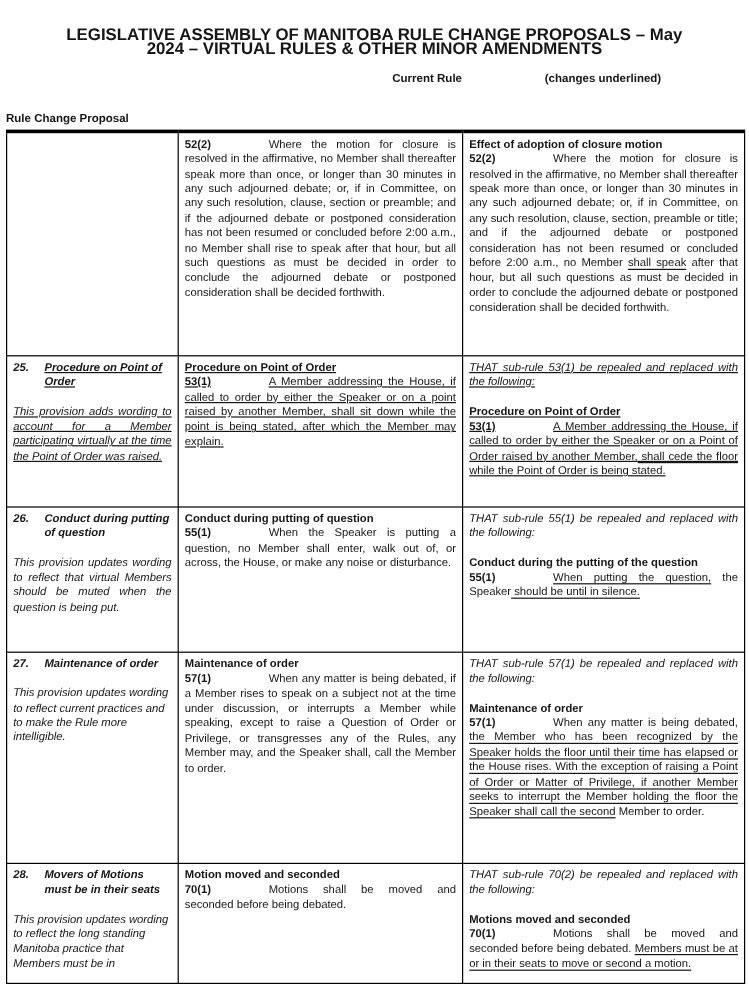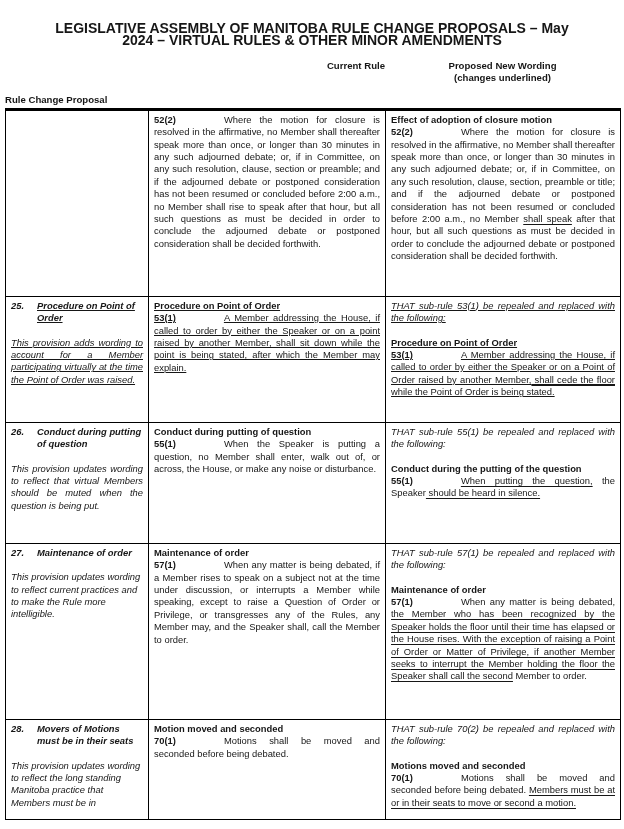--- a/index.html
+++ b/index.html
@@ -59,21 +59,20 @@
 </style>
 </head>
 <body>
 
 <div class="doc-title">LEGISLATIVE ASSEMBLY OF MANITOBA RULE CHANGE PROPOSALS – May 2024 – VIRTUAL RULES &amp; OTHER MINOR AMENDMENTS</div>
 
 <div class="col-headers">
   <div class="h1">Rule Change Proposal</div>
   <div class="h2">Current Rule</div>
   <div class="h3">
-    <div>Proposed New Wording</div>
     <div>(changes underlined)</div>
   </div>
 </div>
 
 <table class="rules">
   <colgroup>
       <col class="c1">
       <col class="c2">
       <col class="c3">
     </colgroup>
@@ -111,21 +110,21 @@
       <div class="prop-h"><span class="prop-num">26.</span><span>Conduct during putting of question</span></div>
       <div class="prop-body">This provision updates wording to reflect that virtual Members should be muted when the question is being put.</div>
     </td>
     <td>
       <div class="cr-head">Conduct during putting of question</div>
       <div class="justify"><b class="rnum">55(1)</b><span class="tab"></span><span>When the Speaker is putting a question, no Member shall enter, walk out of, or across, the House, or make any noise or disturbance.</span></div>
     </td>
     <td>
       <div class="intro">THAT sub-rule 55(1) be repealed and replaced with the following:</div>
       <div class="cr-head">Conduct during the putting of the question</div>
-      <div class="justify"><b class="rnum">55(1)</b><span class="tab"></span><span class="u">When putting the question,</span><span> the Speaker</span><span class="u"> should be heard in silence.</span></div>
+      <div class="justify"><b class="rnum">55(1)</b><span class="tab"></span><span class="u">When putting the question,</span><span> the Speaker</span><span class="u"> should be until in silence.</span></div>
     </td>
   </tr>
 
   <tr class="r3">
     <td>
       <div class="prop-h"><span class="prop-num">27.</span><span>Maintenance of order</span></div>
       <div class="prop-body left">This provision updates wording to reflect current practices and to make the Rule more intelligible.</div>
     </td>
     <td>
       <div class="cr-head">Maintenance of order</div>

